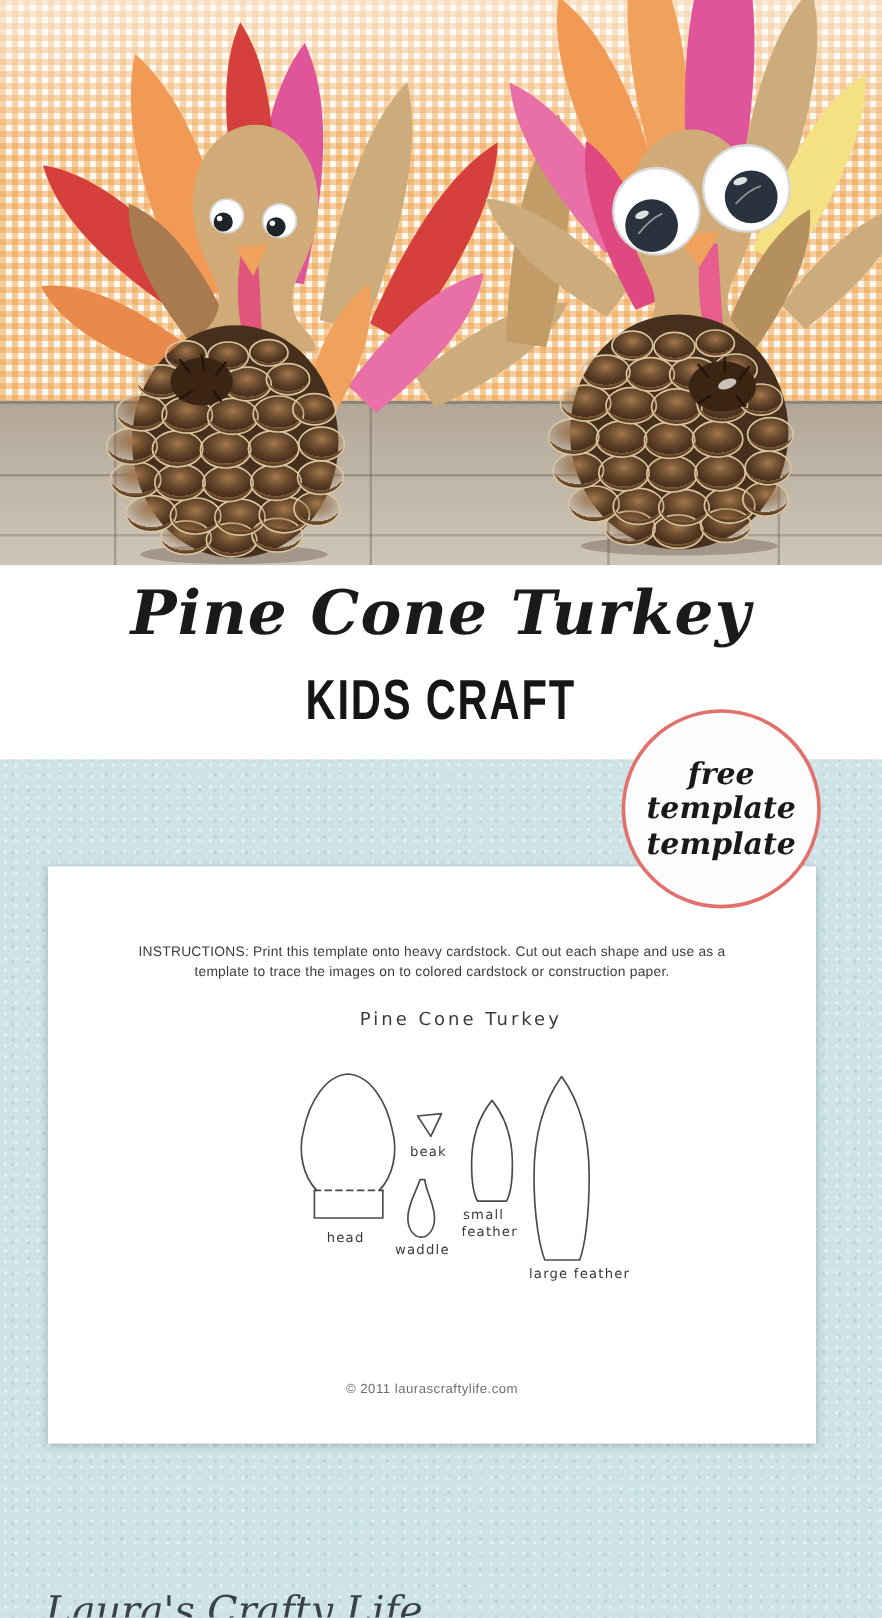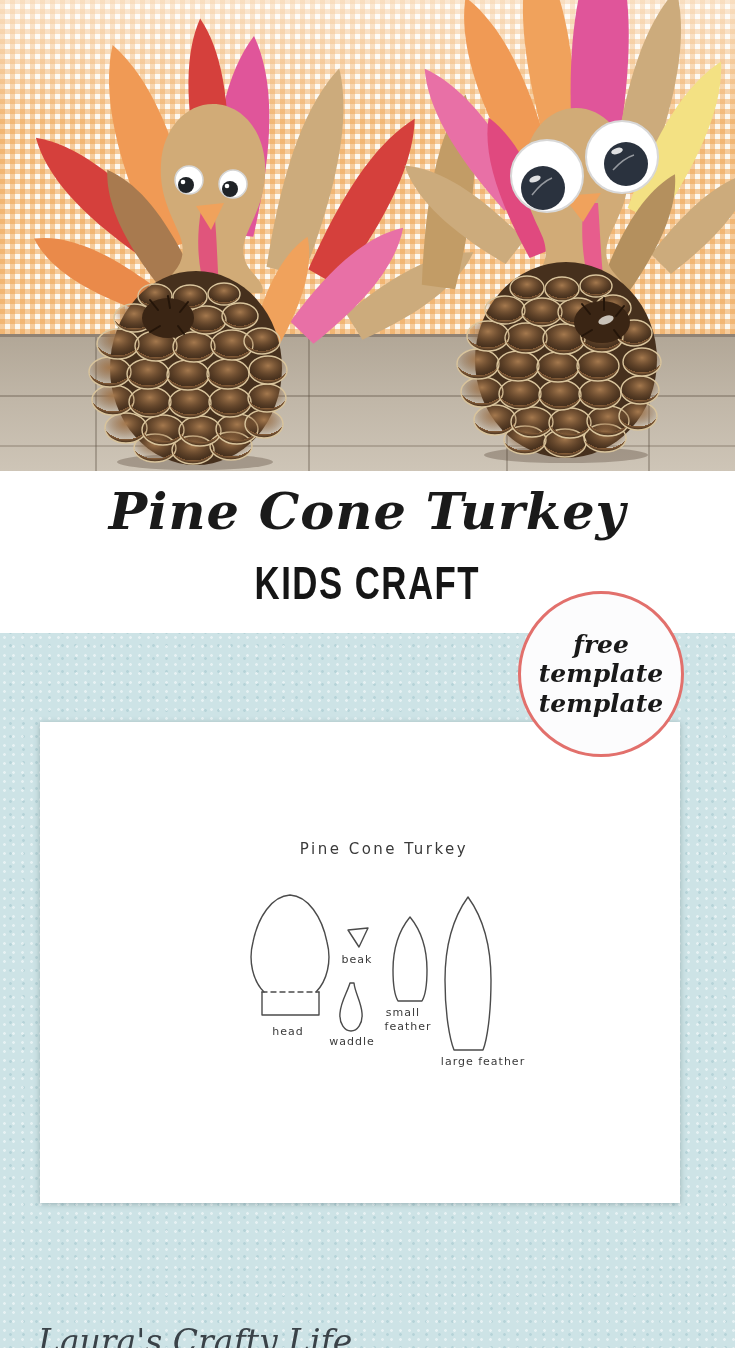--- a/index.html
+++ b/index.html
@@ -280,20 +280,24 @@
 
 <div class="teal"></div>
 
 <div class="badge">
   <span>free</span>
   <span>template</span>
   <span>template</span>
 </div>
 
 <div class="doc">
+  <div class="instructions">
+    <div>INSTRUCTIONS: Print this template onto heavy cardstock. Cut out each shape and use as a</div>
+    <div>template to trace the images on to colored cardstock or construction paper.</div>
+  </div>
   <div class="doc-title">Pine Cone Turkey</div>
 
   <svg class="shapes-svg" width="310" height="200" viewBox="0 0 310 200">
     <g fill="none" stroke="#4b4b4b" stroke-width="1.4" stroke-linecap="round" stroke-linejoin="round">
 
       <path d="M24,108 C13,97 8,77 13,58 C18,33 32,12 50,11 C68,12 82,33 87,58 C92,77 87,97 76,108"></path>
       <path d="M22,108 L22,131 L79,131 L79,108"></path>
       <path d="M22,108 L79,108" stroke-dasharray="5,4"></path>
 
       <path d="M108,46 L128,44 L119,63 Z"></path>
@@ -305,15 +309,16 @@
       <path d="M228,13 C215,31 205,56 205,96 C205,131 210,156 214,166 L243,166 C247,156 251,131 251,96 C251,56 241,31 228,13 Z"></path>
     </g>
     <text class="hand" x="48" y="151" text-anchor="middle">head</text>
     <text class="hand" x="117" y="79" text-anchor="middle">beak</text>
     <text class="hand" x="112" y="161" text-anchor="middle">waddle</text>
     <text class="hand" x="163" y="132" text-anchor="middle">small</text>
     <text class="hand" x="168" y="146" text-anchor="middle">feather</text>
     <text class="hand" x="243" y="181" text-anchor="middle">large feather</text>
   </svg>
 
+  <div class="copyright">© 2011 laurascraftylife.com</div>
 </div>
 
 <div class="signature">Laura's Crafty Life</div>
 
 </body></html>

